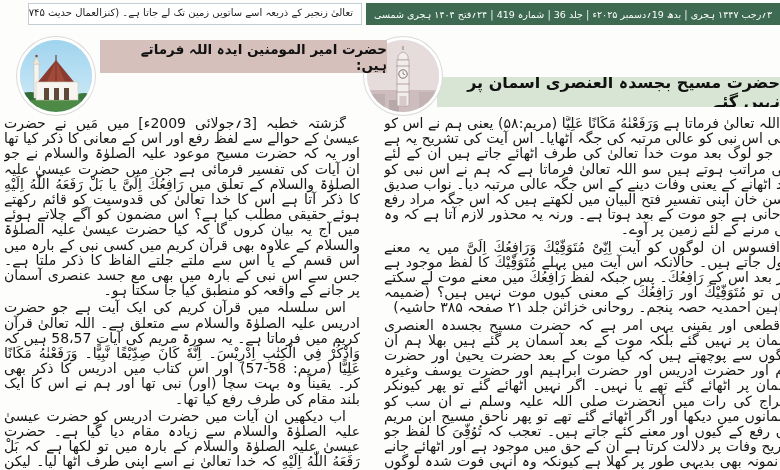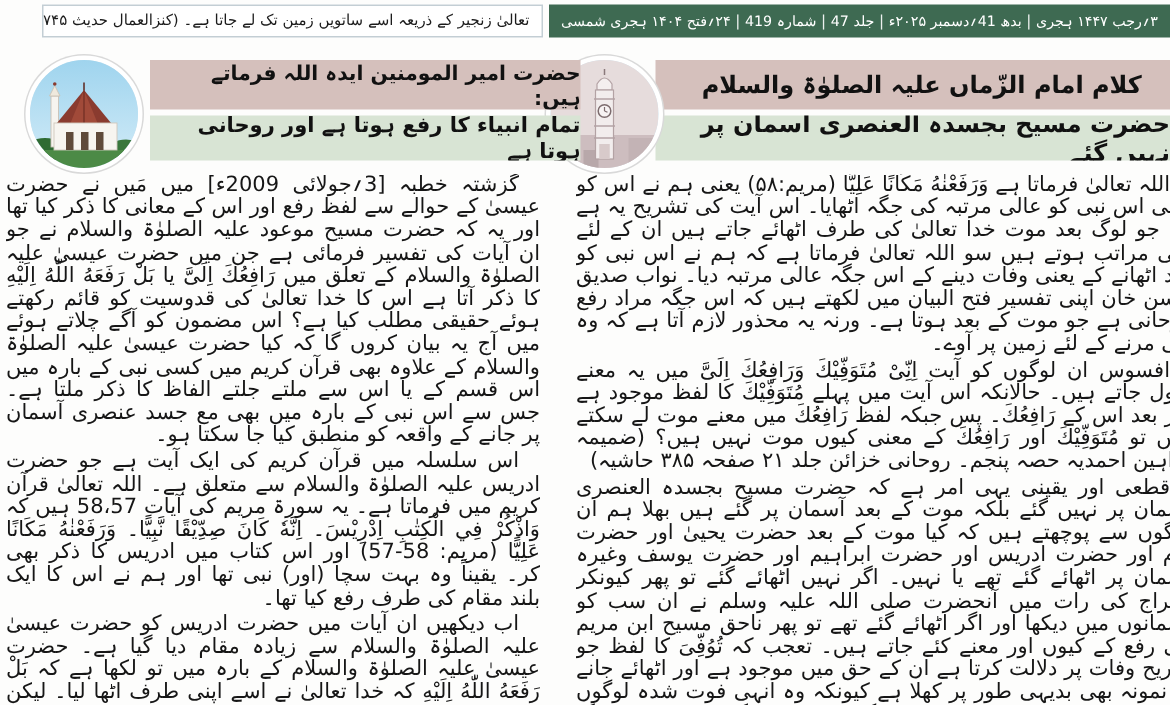--- a/index.html
+++ b/index.html
@@ -50,30 +50,29 @@
 <body>
 
 <div class="page">
 
   <div class="hadith-box">
     <span>تعالیٰ زنجیر کے ذریعہ اسے ساتویں زمین تک لے جاتا ہے۔ (کنزالعمال حدیث ۳۵۷۴۵)</span>
   </div>
   <div class="date-strip">
     <span>۳؍رجب ۱۴۴۷ ہجری</span>
     <span class="sep">|</span>
-    <span>بدھ 41؍دسمبر ۲۰۲۵ء</span>
+    <span>بدھ 19؍دسمبر ۲۰۲۵ء</span>
     <span class="sep">|</span>
-    <span>جلد 47</span>
+    <span>جلد 36</span>
     <span class="sep">|</span>
     <span>شمارہ 419</span>
     <span class="sep">|</span>
     <span>۲۴؍فتح ۱۴۰۴ ہجری شمسی</span>
   </div>
 
-  <div class="band pink kicker-right">كلام امام الزّماں علیہ الصلوٰۃ والسلام</div>
   <div class="band green headline-right">حضرت مسیح بجسدہ العنصری آسمان پر نہیں گئے</div>
   <div class="photo photo-right">
     <svg viewBox="0 0 72 72">
       <rect x="0" y="0" width="72" height="72" fill="#e6dcdc"></rect>
       <rect x="0" y="50" width="72" height="22" fill="#cdbdbf"></rect>
       <rect x="4" y="54" width="14" height="18" fill="#bfafb1"></rect>
       <rect x="52" y="52" width="16" height="20" fill="#c3b3b5"></rect>
       <rect x="22" y="60" width="10" height="12" fill="#b8a8aa"></rect>
       <path d="M31 16 Q36 8 41 16 L41 20 L31 20 Z" fill="#f4efef" stroke="#b3a2a4" stroke-width="0.8"></path>
       <line x1="36" y1="6" x2="36" y2="10" stroke="#8a797b" stroke-width="1"></line>
@@ -82,21 +81,20 @@
       <line x1="29" y1="44" x2="43" y2="44" stroke="#b3a2a4" stroke-width="1"></line>
       <line x1="29" y1="52" x2="43" y2="52" stroke="#b3a2a4" stroke-width="1"></line>
       <circle cx="36" cy="34" r="4.2" fill="#f7f3f3" stroke="#7d6c6e" stroke-width="1"></circle>
       <line x1="36" y1="34" x2="36" y2="31.4" stroke="#7d6c6e" stroke-width="0.8"></line>
       <line x1="36" y1="34" x2="38" y2="34.8" stroke="#7d6c6e" stroke-width="0.8"></line>
       <rect x="32.5" y="56" width="7" height="10" fill="#d8caca"></rect>
     </svg>
   </div>
 
   <div class="band pink kicker-left">حضرت امیر المومنین ایدہ اللہ فرماتے ہیں:</div>
-  <div class="band green headline-left">تمام انبیاء کا رفع ہوتا ہے اور روحانی ہوتا ہے</div>
   <div class="photo photo-left">
     <svg viewBox="0 0 72 72">
       <defs>
         <linearGradient id="skyL" x1="0" y1="0" x2="0" y2="1">
           <stop offset="0" stop-color="#9fd4ee"></stop>
             <stop offset="1" stop-color="#d3ecf8"></stop>
         </linearGradient>
       </defs>
       <rect x="0" y="0" width="72" height="72" fill="url(#skyL)"></rect>
       <ellipse cx="10" cy="60" rx="14" ry="8" fill="#2f6b33"></ellipse>

